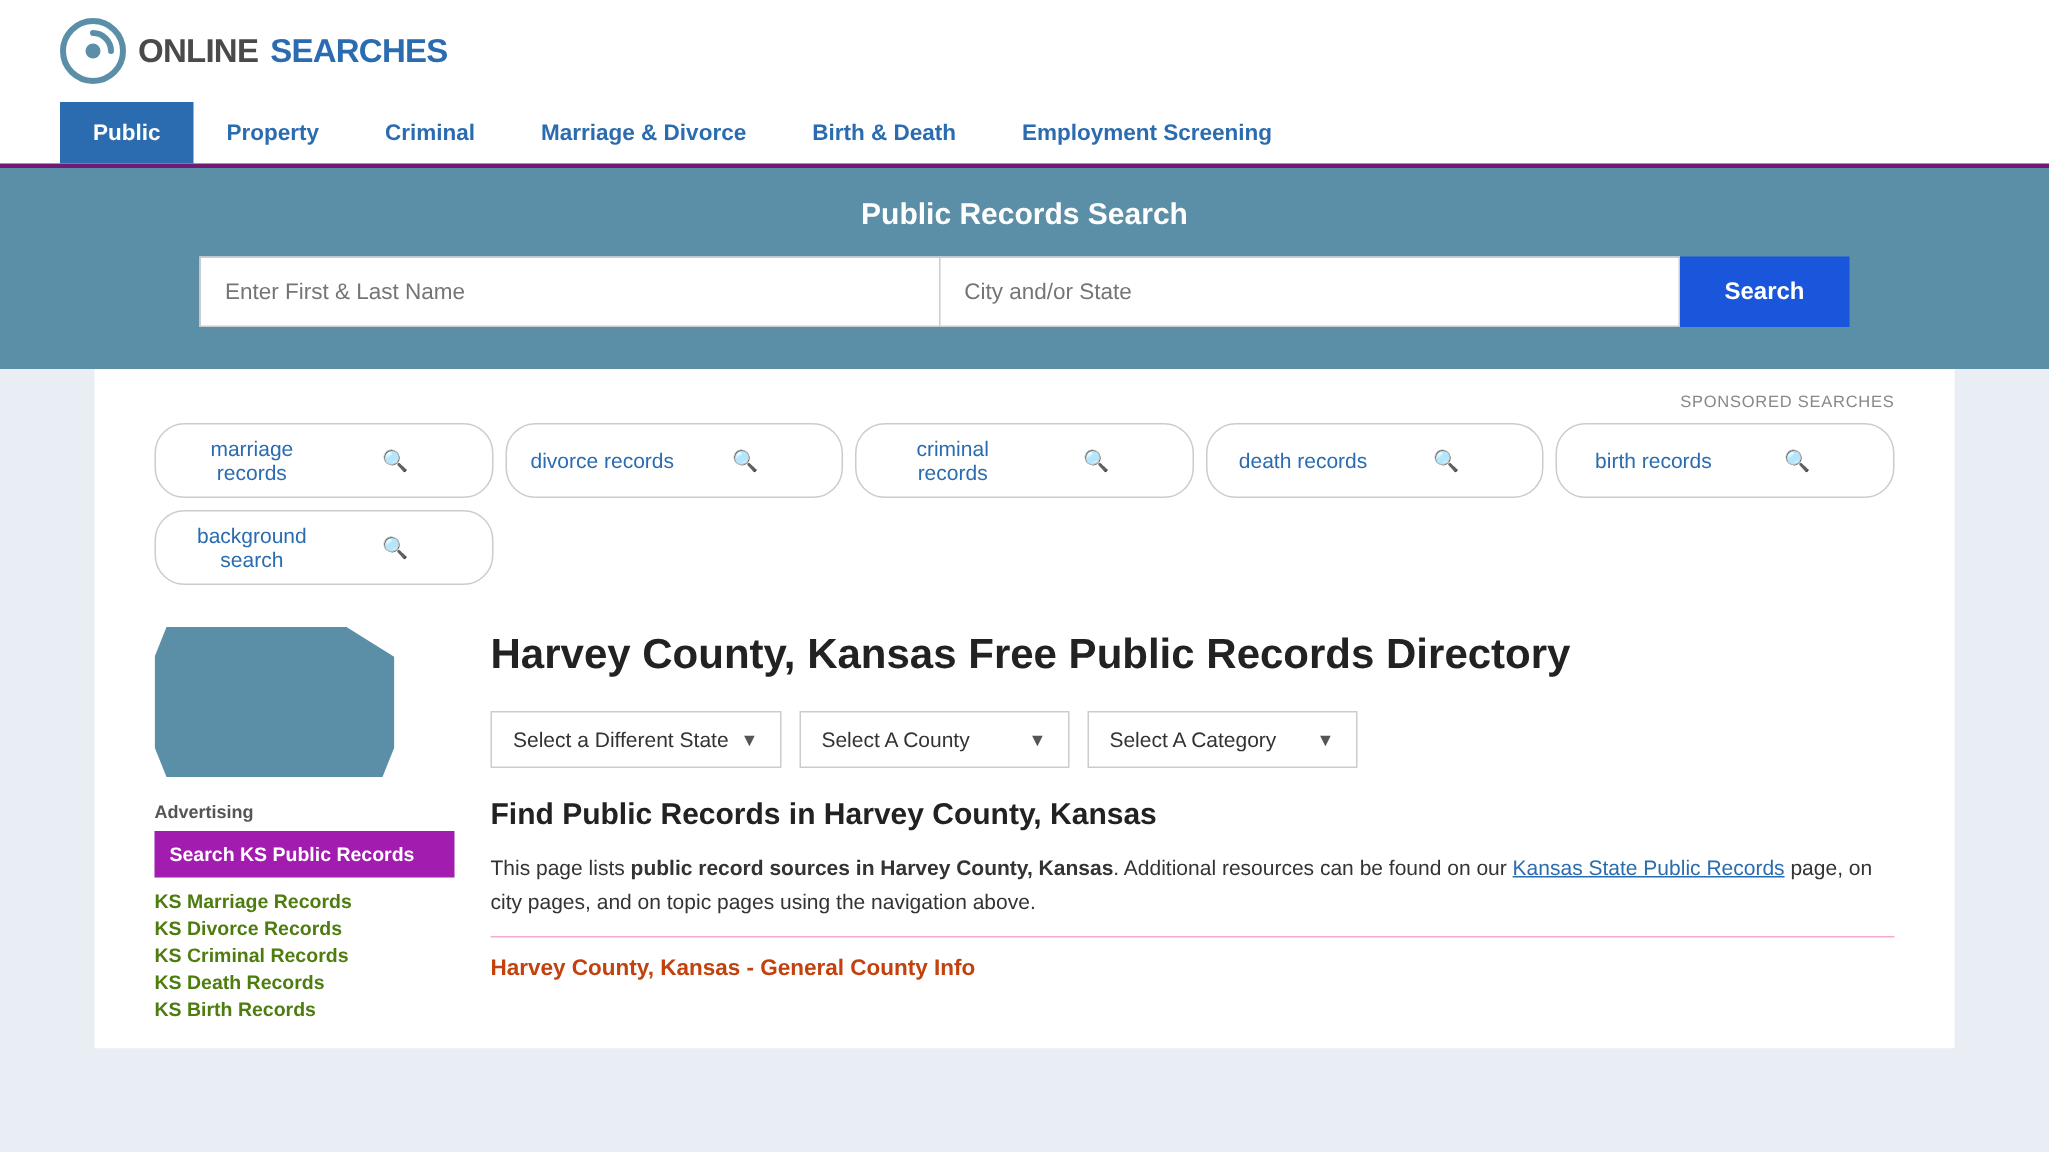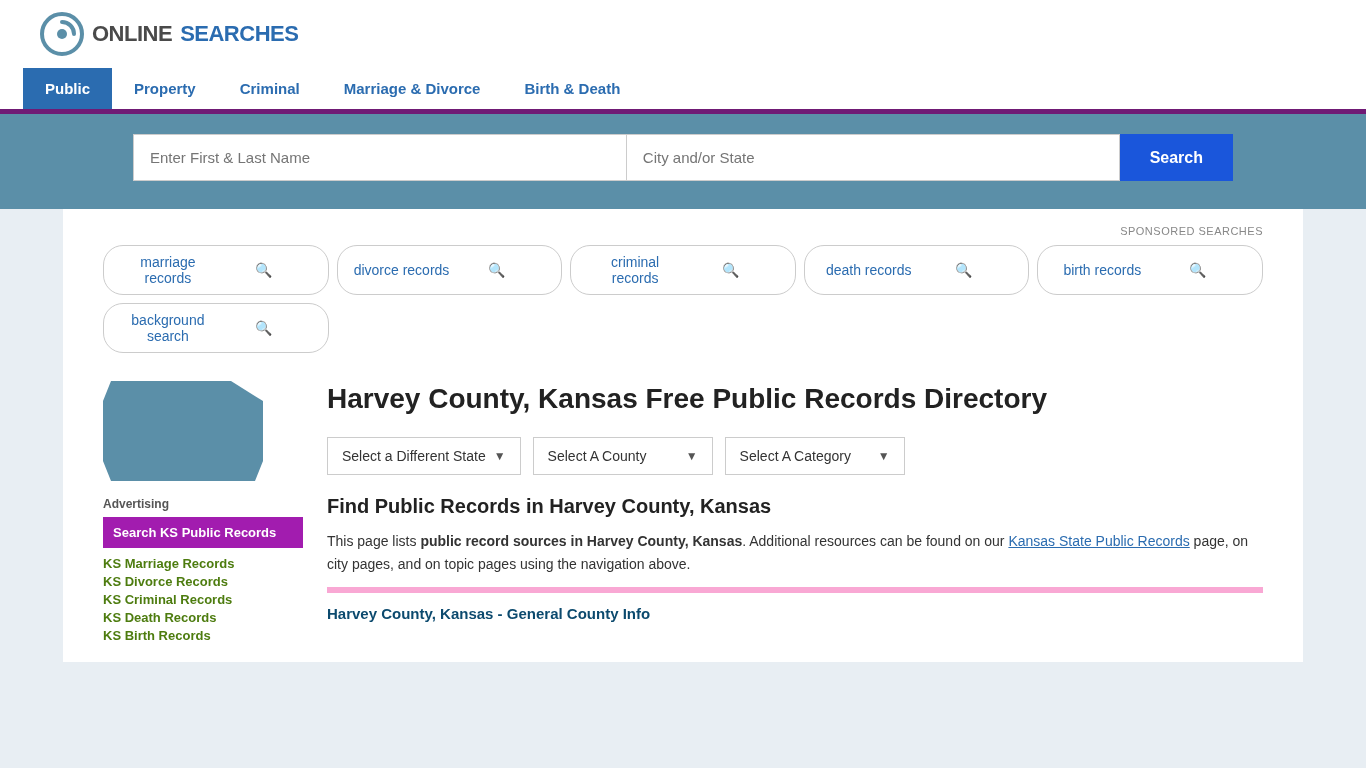--- a/index.html
+++ b/index.html
@@ -35,22 +35,22 @@
       font-size: 22px;
       font-weight: 900;
       color: #2b6cb0;
       letter-spacing: -0.5px;
     }
 
     
     nav {
       background: #fff;
       display: flex;
-      padding: 0 23px;
-      border-bottom: 5px solid #701a75;
+      padding: 0 40px;
+      border-bottom: 3px solid #701a75;
       align-items: flex-end;
     }
     nav a {
       display: inline-block;
       padding: 12px 22px;
       text-decoration: none;
       font-size: 15px;
       font-weight: 600;
       color: #2b6cb0;
     }
@@ -234,22 +234,22 @@
       line-height: 1.6;
       margin-bottom: 12px;
     }
     .find-description a {
       color: #2b6cb0;
       text-decoration: underline;
     }
     .county-info-title {
       font-size: 15px;
       font-weight: bold;
-      color: #0c4a6e;
-      border-top: 6px solid #f9a8d4;
+      color: #c2410c;
+      border-top: 1px solid #f9a8d4;
       padding-top: 12px;
       margin-top: 4px;
     }
   </style>
 </head>
 <body>
 
 <div class="header">
   <div class="logo">
     <svg class="logo-icon" viewBox="0 0 44 44" xmlns="http://www.w3.org/2000/svg">
@@ -261,23 +261,25 @@
       <span class="logo-text-searches">SEARCHES</span>
   </div>
 </div>
 
 <nav>
   <a href="#" class="active">Public</a>
   <a href="#">Property</a>
   <a href="#">Criminal</a>
   <a href="#">Marriage &amp; Divorce</a>
   <a href="#">Birth &amp; Death</a>
+  <a href="#">Employment Screening</a>
 </nav>
 
 <div class="search-section">
+  <h2>Public Records Search</h2>
   <div class="search-row">
     <input type="text" placeholder="Enter First &amp; Last Name" style="">
     <input type="text" placeholder="City and/or State" style="">
     <button class="search-btn">Search</button>
   </div>
 </div>
 
 <div class="main-content">
 
   <div>

